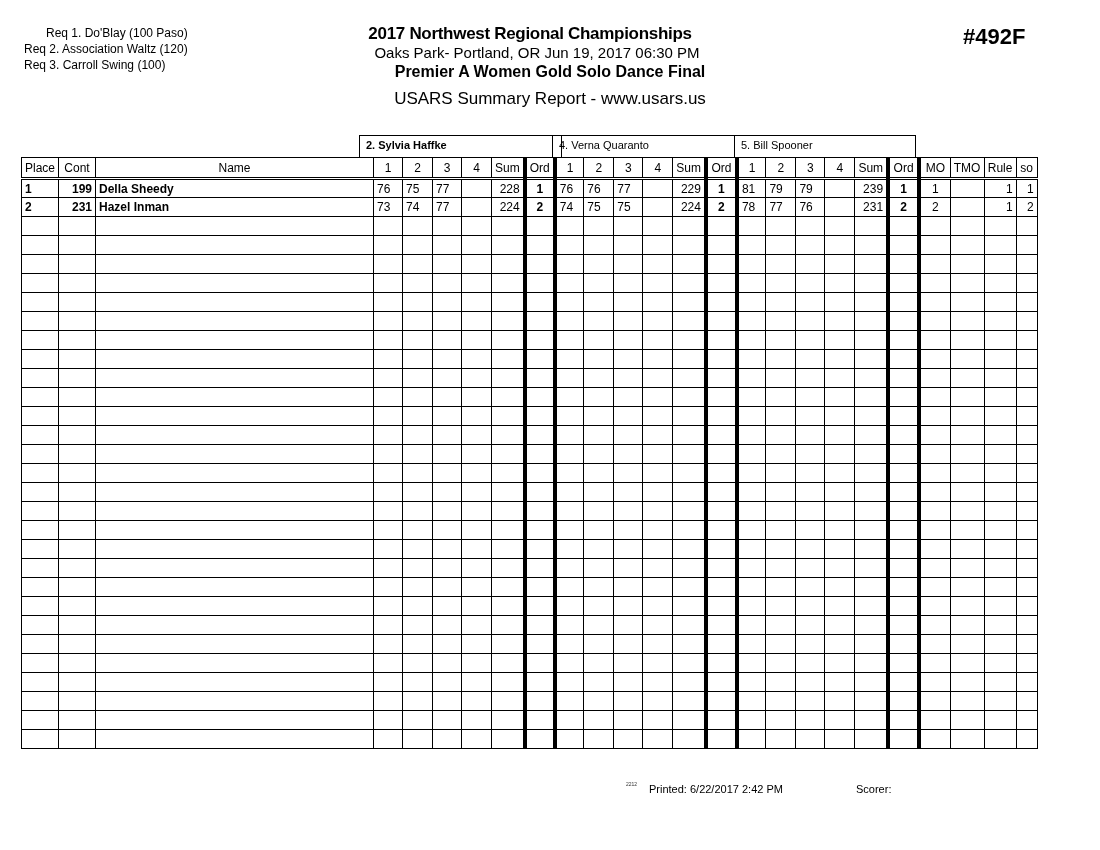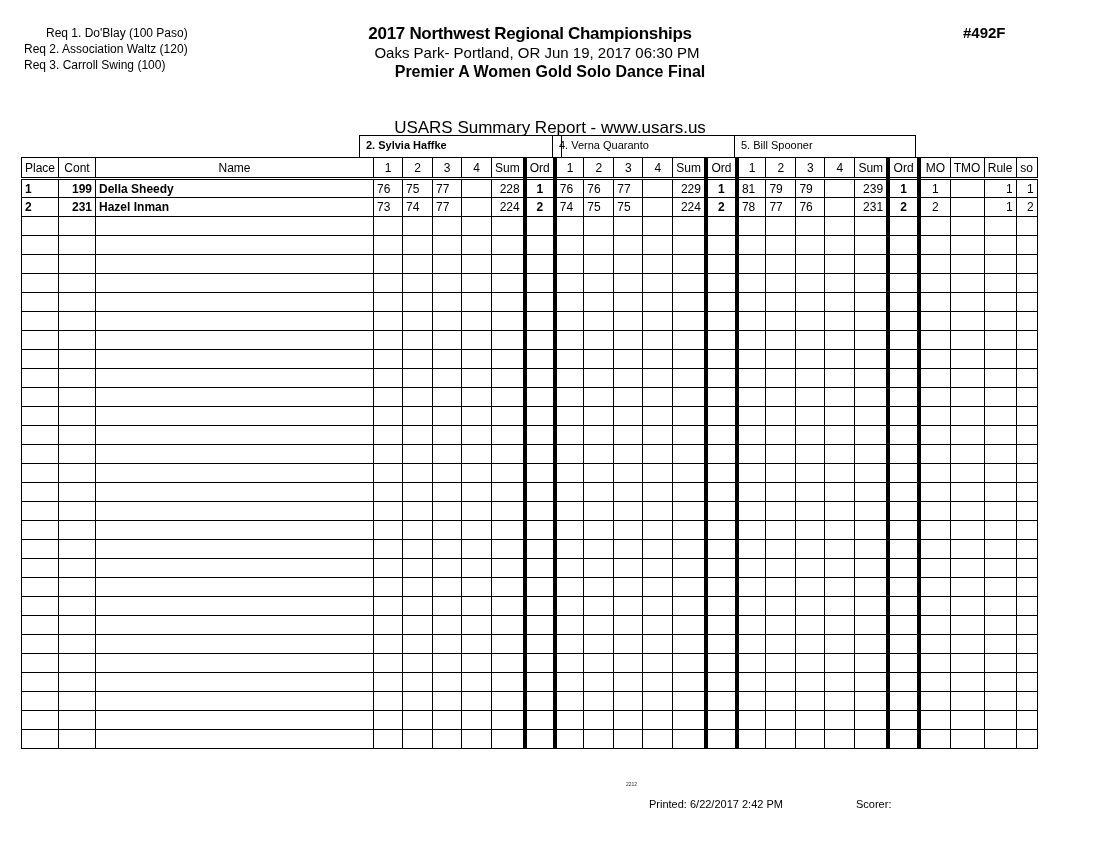--- a/index.html
+++ b/index.html
@@ -2,35 +2,35 @@
 <html><head>
 <meta charset="utf-8">
 <style>
   html, body { margin:0; padding:0; background:#ffffff; }
   body { width:1100px; height:850px; position:relative; font-family:"Liberation Sans", sans-serif; color:#000; overflow:hidden; }
   .req { position:absolute; left:24px; font-size:12px; line-height:16px; }
   .hdr { position:absolute; left:0; width:1100px; text-align:center; white-space:nowrap; }
   .title1 { top:24px; font-size:17px; font-weight:bold; left:-20px; letter-spacing:-0.3px; }
   .title2 { top:44px; font-size:15px; left:-13px; }
   .title3 { top:63px; font-size:16px; font-weight:bold; }
-  .title4 { top:89px; font-size:17px; left:0px;margin-top:29px; }
-  .eventno { position:absolute; left:963px; top:24px; font-size:15px; font-weight:bold; }
+  .title4 { top:89px; font-size:17px; left:0px; }
+  .eventno { position:absolute; left:963px; top:24px; font-size:22px; font-weight:bold; }
 
   .judgebox { position:absolute; top:135px; height:22px; border:1px solid #000; border-bottom:none; font-size:11px; line-height:16px; box-sizing:border-box; padding-left:6px; padding-top:1px; }
 
   table.grid { position:absolute; left:21px; top:157px; border-collapse:collapse; table-layout:fixed; }
   table.grid td, table.grid th { border:1px solid #000; height:19px; padding:0 3px; font-size:12px; white-space:nowrap; overflow:hidden; box-sizing:border-box; }
   table.grid th { font-weight:normal; text-align:center; }
   table.grid thead tr th { border-bottom:3px double #000; height:21px;text-align:center; }
   th.l, td.l { text-align:left; }
   td.c { text-align:center; }
   td.r { text-align:right; }
   .b { font-weight:bold; font-size:13px; }
   .thickL { border-left:4px solid #000 !important; }
-  .footer { position:absolute; top:783px; font-size:11px;margin-top:15px; }
+  .footer { position:absolute; top:783px; font-size:11px; }
   .tiny { position:absolute; left:626px; top:781px; font-size:5px; color:#333; }
 </style>
 </head>
 <body>
 
 <div class="req" style="top:25px;margin-left:22px;">Req  1.  Do'Blay (100 Paso)</div>
 <div class="req" style="top:41px;">Req  2.  Association Waltz (120)</div>
 <div class="req" style="top:57px;">Req  3.  Carroll Swing (100)</div>
 
 <div class="hdr title1">2017 Northwest Regional Championships</div>

